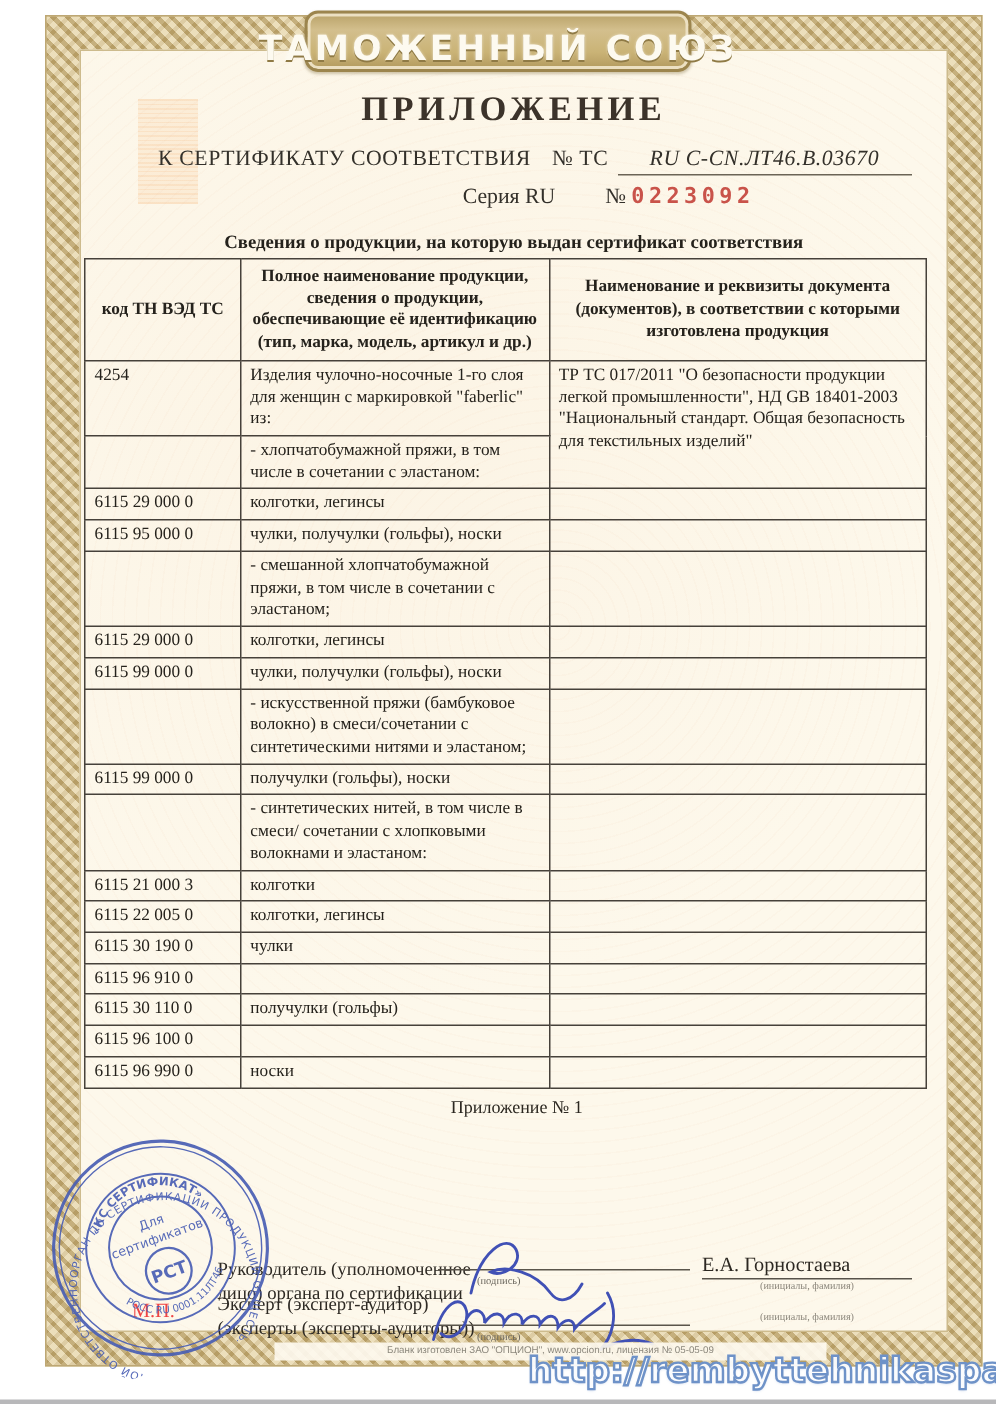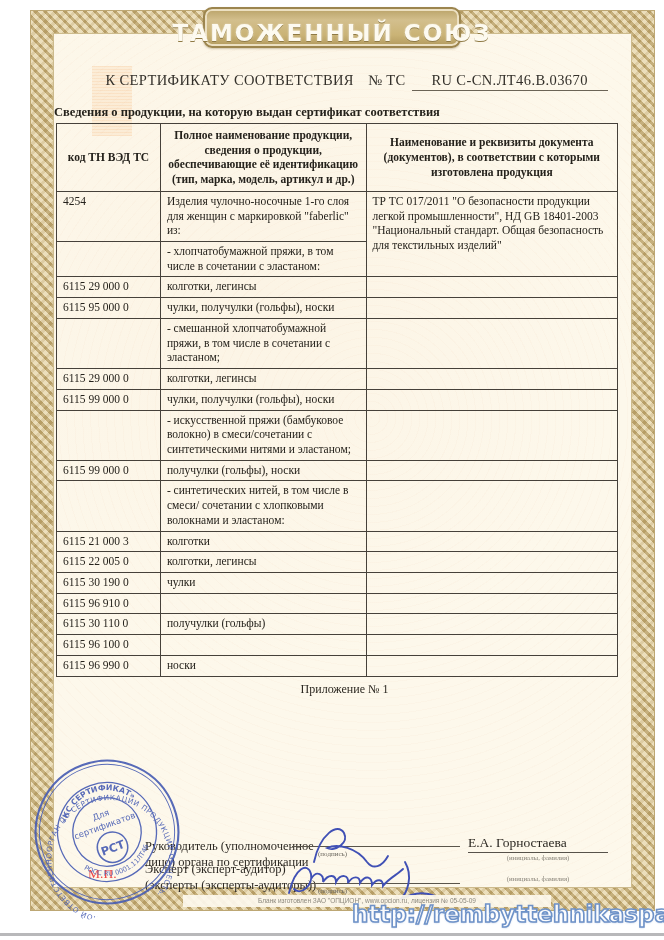--- a/index.html
+++ b/index.html
@@ -59,34 +59,34 @@
     color:#3c332a;
   }
   .cert-line {
     margin-top:12px; text-align:center; padding-left:28px;
     font-size:14.5px; color:#33302a; letter-spacing:.4px; white-space:nowrap;
   }
   .cert-line .lbl { margin-right:10px; }
   .cert-line .no-ts { margin-right:2px; }
   .cert-value {
     display:inline-block; min-width:196px; 
-    border-bottom:1px solid #6b6456; padding:0 6px 1px 6px;
+    border-bottom:1px solid #6b6456; padding:0 6px 1px 6px;font-style:italic;
   }
   .series-line {
     margin-top:6px; text-align:right; padding-right:128px;
     font-size:14.5px; color:#33302a; white-space:nowrap;
   }
   .series-line .gap { display:inline-block; width:26px; }
   .series-number {
     font-family:"DejaVu Sans Mono","Liberation Mono",monospace;
     font-weight:bold; font-size:14.5px; letter-spacing:3px; color:#c9534a;
   }
   
   .table-caption {
-    margin-top:14px; font-weight:bold; font-size:12.5px; color:#25221c;
+    margin-top:14px; text-align:center; font-weight:bold; font-size:12.5px; color:#25221c;
   }
   table.products {
     margin:3px 0 0 2px; border-collapse:collapse; width:562px;
     font-size:11.5px; line-height:1.28; color:#25221c;
   }
   table.products th, table.products td {
     border:1px solid #46413a; vertical-align:top; text-align:left;
   }
   table.products th {
     font-size:11.5px; font-weight:bold; text-align:center; vertical-align:middle;
@@ -141,27 +141,35 @@
   .scan-edge { position:absolute; left:0; top:933px; width:664px; height:2.5px; background:#b8b8ba; z-index:2; }
 </style>
 </head>
 <body>
 
 <div class="frame">
   <div class="inner">
     <div class="copy-square"></div>
 
     <div class="content">
+      <div class="doc-title">ПРИЛОЖЕНИЕ</div>
 
       <div class="cert-line">
         <span class="lbl">К СЕРТИФИКАТУ СООТВЕТСТВИЯ</span>
         <span class="no-ts">№ ТС</span>
         <span class="cert-value">RU C-CN.ЛТ46.B.03670</span>
       </div>
 
+      <div class="series-line">
+        <span>Серия</span>
+        <span>RU</span>
+        <span class="gap"></span>
+        <span>№</span>
+        <span class="series-number">0223092</span>
+      </div>
 
       <div class="table-caption">Сведения о продукции, на которую выдан сертификат соответствия</div>
 
       <table class="products">
         <colgroup>
             <col style="width:104px">
             <col style="width:206px">
             <col style="width:252px">
           </colgroup>
         <thead>

